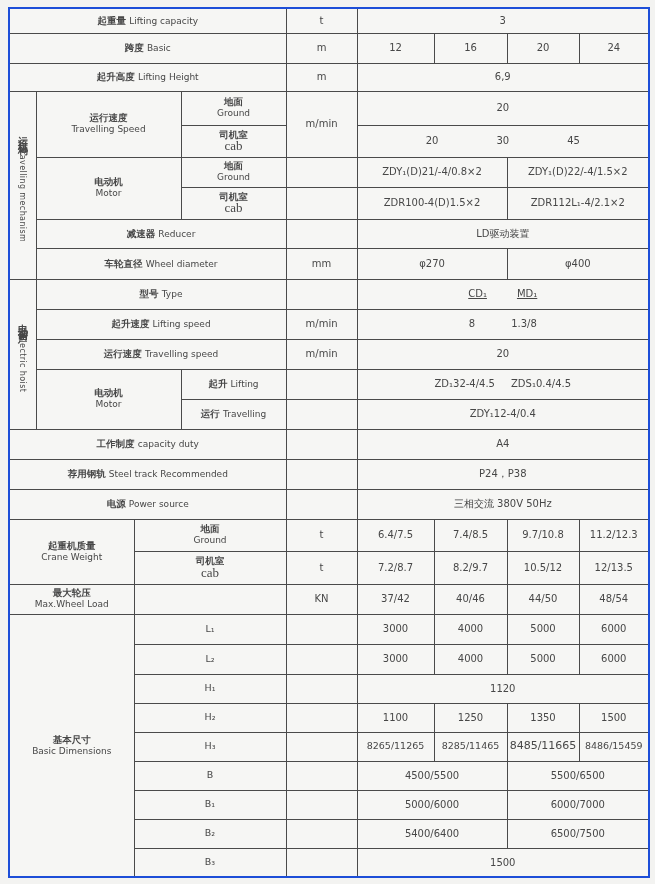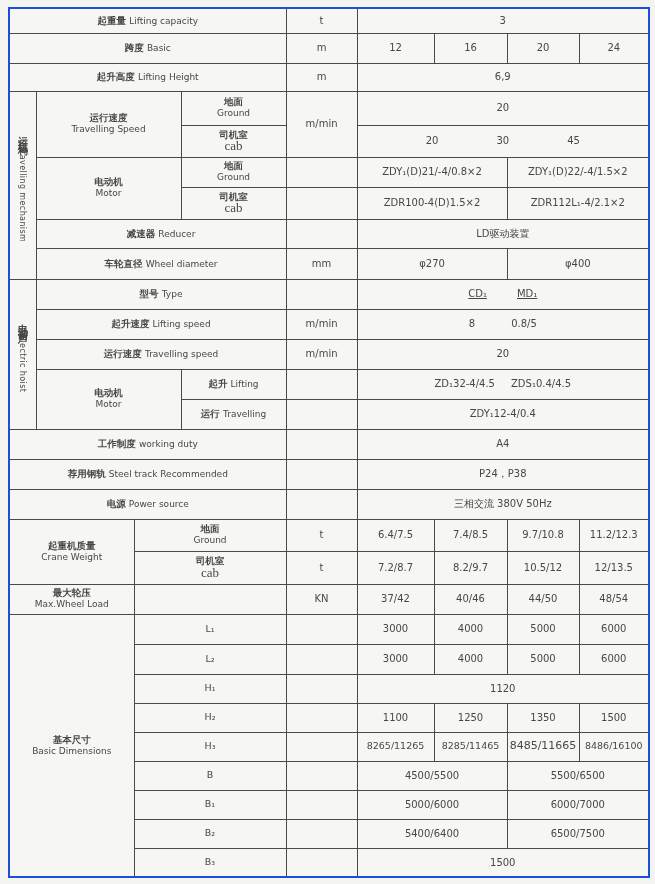--- a/index.html
+++ b/index.html
@@ -191,21 +191,21 @@
 
   <tr style="height:30px">
     <td colspan="3">
       <span class="zh">起升速度</span>
       <span class="en">Lifting speed</span>
     </td>
     <td class="u">m/min</td>
     <td class="v" colspan="4">
       <div class="spread g36">
         <span>8</span>
-        <span>0.8/5</span>
+        <span>1.3/8</span>
       </div>
     </td>
   </tr>
 
   <tr style="height:30px">
     <td colspan="3">
       <span class="zh">运行速度</span>
       <span class="en">Travelling speed</span>
     </td>
     <td class="u">m/min</td>
@@ -235,21 +235,21 @@
       <span class="zh">运行</span>
       <span class="en">Travelling</span>
     </td>
     <td class="u"></td>
     <td class="v" colspan="4">ZDY₁12-4/0.4</td>
   </tr>
 
   <tr style="height:30px">
     <td colspan="4">
       <span class="zh">工作制度</span>
-      <span class="en">working duty</span>
+      <span class="en">capacity duty</span>
     </td>
     <td class="u"></td>
     <td class="v" colspan="4">A4</td>
   </tr>
 
   <tr style="height:30px">
     <td colspan="4">
       <span class="zh">荐用钢轨</span>
       <span class="en">Steel track Recommended</span>
     </td>
@@ -343,21 +343,21 @@
     <td class="v">1350</td>
     <td class="v">1500</td>
   </tr>
 
   <tr style="height:29px">
     <td class="dimname" colspan="2">H₃</td>
     <td class="u"></td>
     <td class="v" style="font-size:9.5px">8265/11265</td>
     <td class="v" style="font-size:9.5px">8285/11465</td>
     <td class="v" style="font-size:11px">8485/11665</td>
-    <td class="v" style="font-size:9.5px">8486/16100</td>
+    <td class="v" style="font-size:9.5px">8486/15459</td>
   </tr>
 
   <tr style="height:29px">
     <td class="dimname" colspan="2">B</td>
     <td class="u"></td>
     <td class="v" colspan="2">4500/5500</td>
     <td class="v" colspan="2">5500/6500</td>
   </tr>
 
   <tr style="height:29px">

